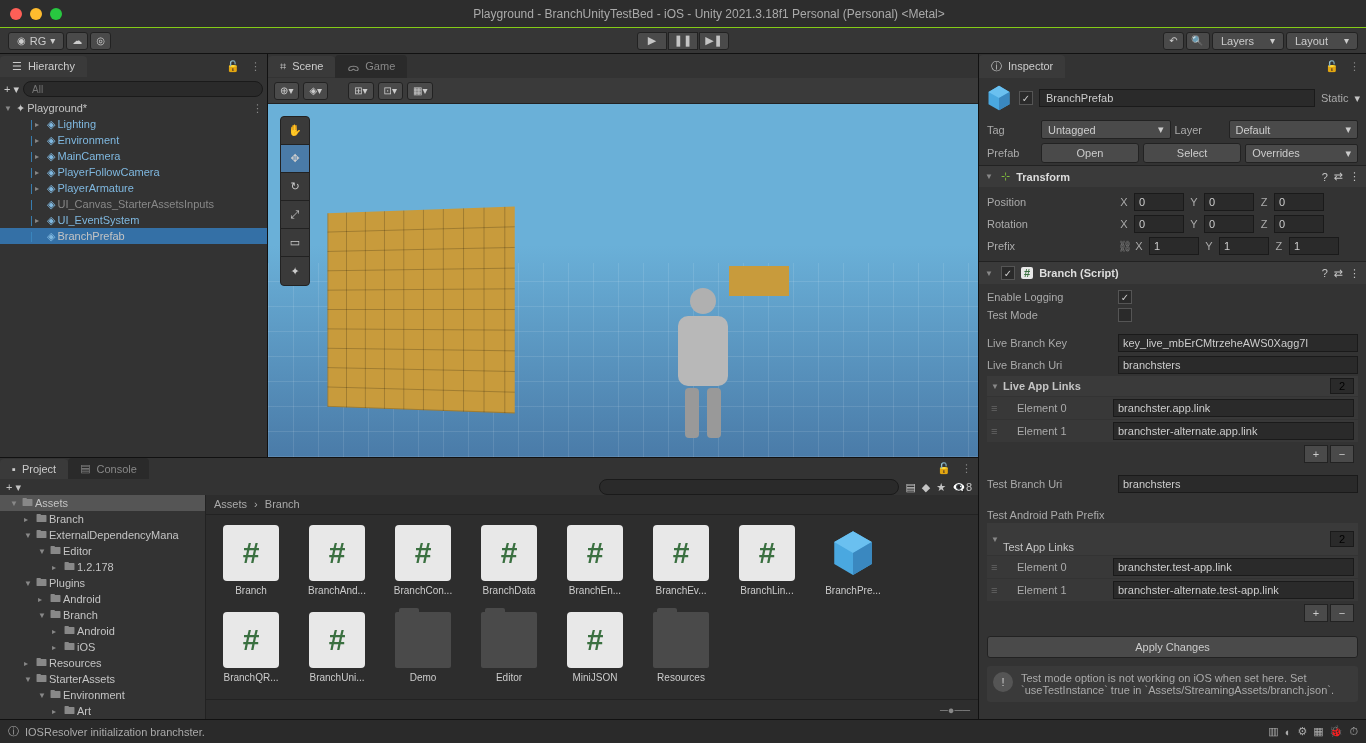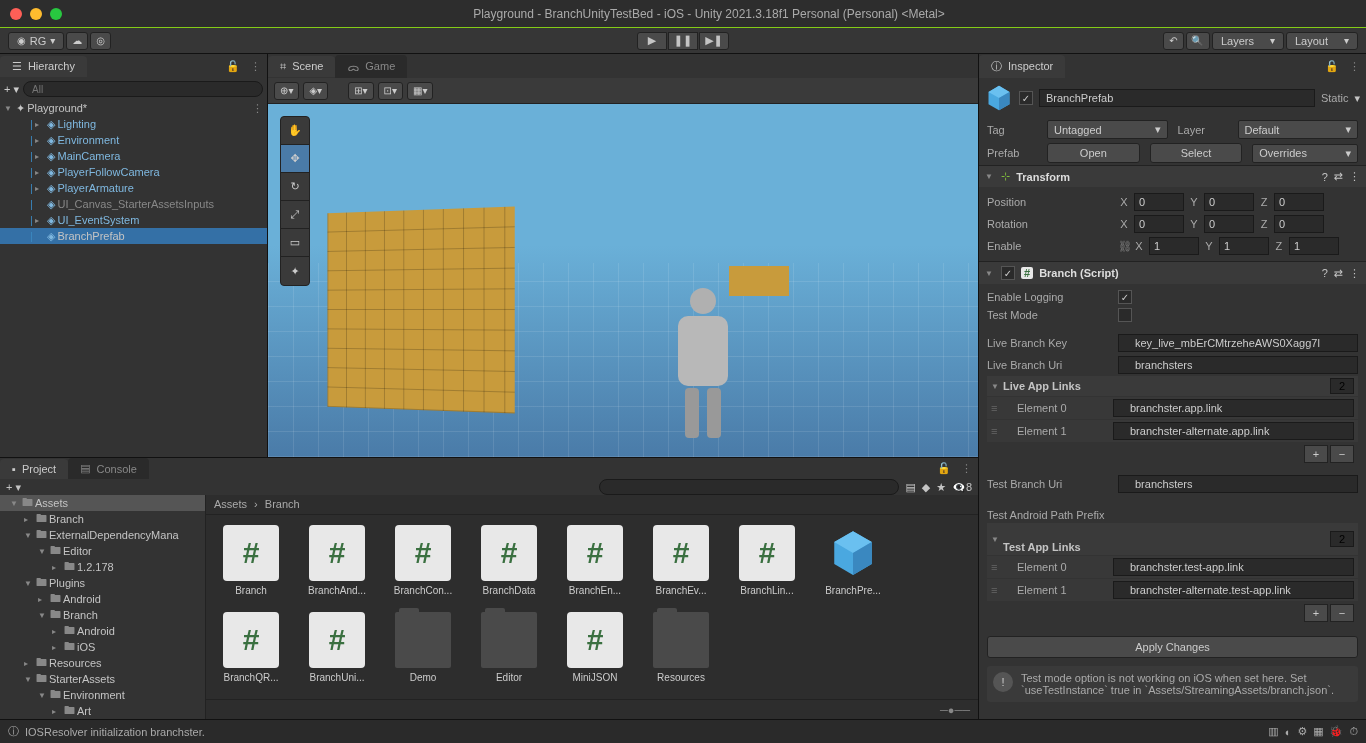--- a/index.html
+++ b/index.html
@@ -68,31 +68,31 @@
 .grid-icon.folder{background:#4a4a4a;border-radius:2px;}
 .grid-icon.folder::before{content:"";position:absolute;top:-4px;left:4px;width:20px;height:6px;background:#4a4a4a;border-radius:2px 2px 0 0;}
 .grid-icon.prefab{background:transparent;}
 .grid-icon.prefab svg{width:50px;height:50px;}
 .grid-label{font-size:10px;color:#ccc;text-align:center;white-space:nowrap;overflow:hidden;text-overflow:ellipsis;width:70px;}
 .grid-footer{height:20px;border-top:1px solid #222;display:flex;align-items:center;justify-content:flex-end;padding:0 8px;}
 .inspector{width:388px;background:#333;display:flex;flex-direction:column;border-left:1px solid #111;position:absolute;right:0;top:54px;height:665px;}
 .insp-hdr{padding:6px;display:flex;align-items:center;gap:6px;}
 .cube-icon{width:28px;height:28px;}
 .insp-name{flex:1;background:#2a2a2a;border:1px solid #1a1a1a;padding:2px 6px;color:#ccc;}
-.insp-row{display:flex;align-items:center;padding:2px 8px;gap:10px;}
+.insp-row{display:flex;align-items:center;padding:2px 8px;gap:4px;}
 .insp-row label{width:50px;color:#aaa;}
 .dropdown{background:#4a4a4a;border:1px solid #222;padding:2px 6px;color:#ccc;border-radius:2px;display:flex;align-items:center;justify-content:space-between;}
 .btn{background:#4a4a4a;border:1px solid #222;padding:3px 10px;color:#ccc;border-radius:3px;text-align:center;}
 .component{border-top:1px solid #222;}
 .comp-hdr{display:flex;align-items:center;padding:4px 6px;gap:6px;background:#3a3a3a;}
 .comp-title{flex:1;font-weight:bold;color:#ddd;}
 .comp-body{padding:4px 8px;}
 .field-row{display:flex;align-items:center;padding:2px 0;gap:1px;}
 .field-label{width:130px;color:#aaa;}
-.field-input{flex:1;background:#2a2a2a;border:1px solid #1a1a1a;padding:2px 16px;color:#ccc;}
+.field-input{flex:1;background:#2a2a2a;border:1px solid #1a1a1a;padding:2px 4px;color:#ccc;}
 .vec-row{display:flex;align-items:center;gap:4px;}
 .vec-label{color:#aaa;width:12px;text-align:center;}
 .vec-input{width:50px;background:#2a2a2a;border:1px solid #1a1a1a;padding:2px 4px;color:#ccc;}
 .checkbox{width:14px;height:14px;background:#2a2a2a;border:1px solid #555;display:flex;align-items:center;justify-content:center;}
 .checkbox.checked::after{content:"✓";color:#ccc;font-size:10px;}
 .list-hdr{display:flex;align-items:center;padding:2px 4px;background:#3a3a3a;}
 .list-hdr .tri{width:12px;}
 .list-count{width:24px;background:#2a2a2a;border:1px solid #1a1a1a;text-align:center;padding:1px;}
 .list-item{display:flex;align-items:center;padding:2px 4px;gap:4px;background:#383838;margin:1px 0;}
 .list-drag{color:#666;width:14px;}
@@ -519,21 +519,21 @@
         <div class="vec-row">
             <span class="vec-label">X</span>
             <input class="vec-input" value="0" style="">
             <span class="vec-label">Y</span>
             <input class="vec-input" value="0" style="">
             <span class="vec-label">Z</span>
             <input class="vec-input" value="0" style="">
           </div>
       </div>
       <div class="field-row">
-        <div class="field-label">Enable</div>
+        <div class="field-label">Prefix</div>
         <span style="color:#888;">⛓</span>
         <div class="vec-row">
             <span class="vec-label">X</span>
             <input class="vec-input" value="1" style="">
             <span class="vec-label">Y</span>
             <input class="vec-input" value="1" style="">
             <span class="vec-label">Z</span>
             <input class="vec-input" value="1" style="">
           </div>
       </div>
@@ -590,21 +590,21 @@
       <div style="height:8px;"></div>
       <div class="field-row">
           <div class="field-label">Test Branch Uri</div>
           <input class="field-input" value="branchsters" style="">
         </div>
       <div class="field-row">
           <div class="field-label" style="width:200px;margin-top:12px;">Test Android Path Prefix</div>
         </div>
       <div class="list-hdr">
           <span class="tri">▼</span>
-          <span style="flex:1;font-weight:bold;margin-top:16px;">Test App Links</span>
+          <span style="flex:1;font-weight:normal;margin-top:16px;">Test App Links</span>
           <input class="list-count" value="2" style="">
         </div>
       <div class="list-item">
           <span class="list-drag">≡</span>
           <span class="list-label">Element 0</span>
           <input class="field-input" value="branchster.test-app.link" style="">
         </div>
       <div class="list-item">
           <span class="list-drag">≡</span>
           <span class="list-label">Element 1</span>

